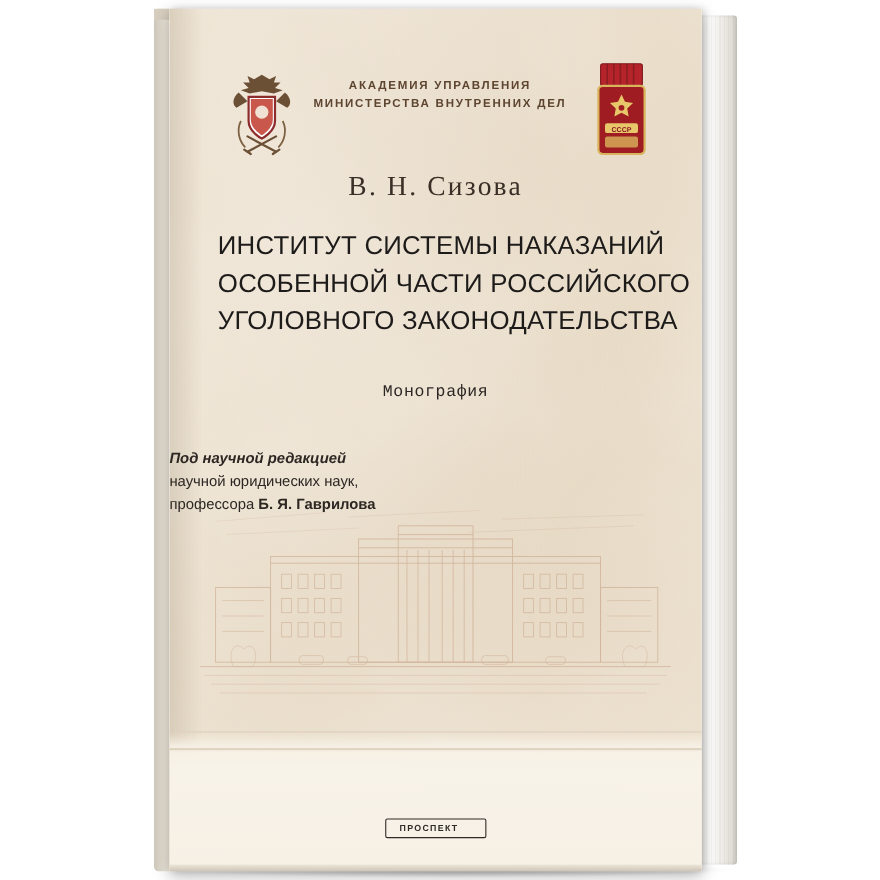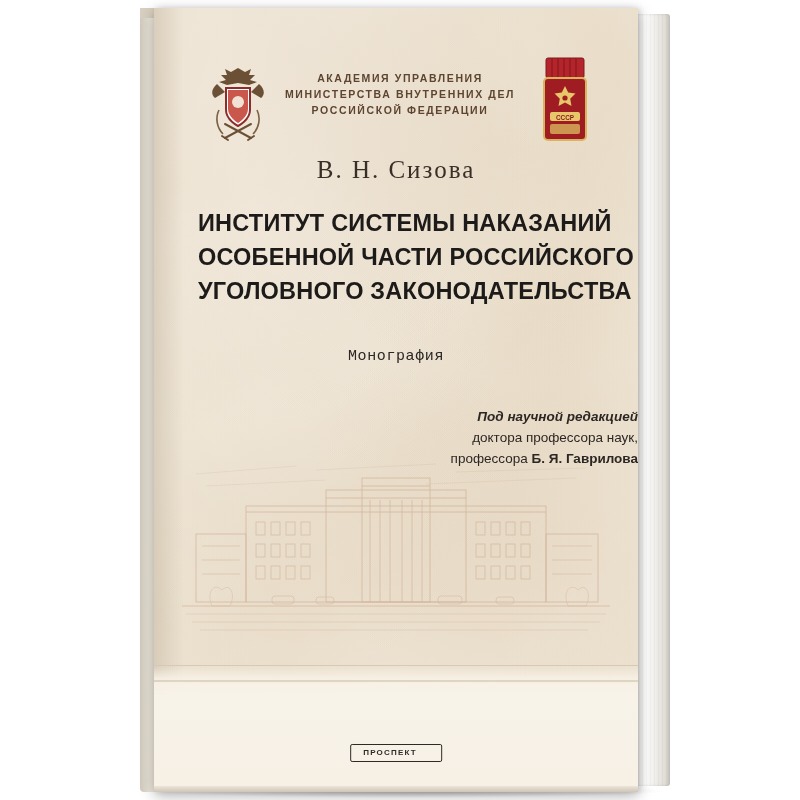--- a/index.html
+++ b/index.html
@@ -163,21 +163,21 @@
   }
 
   
   .title {
     position: absolute;
     top: 198px;
     left: 44px;
     width: 400px;
     color: #1d1b1a;
     font-size: 23.5px;
-    font-weight: bold;
+    font-weight: normal;
     line-height: 34px;
     letter-spacing: 0.2px;
   }
   .title div { white-space: nowrap; }
 
   .subtitle {
     position: absolute;
     top: 340px;
     left: 0;
     right: 0;
@@ -187,21 +187,21 @@
     letter-spacing: 0.6px;
     font-family: Liberation Mono, monospace;
   }
 
   
   .editor {
     position: absolute;
     top: 398px;
     left: 0;
     right: 0;
-    text-align: right;
+    text-align: left;
     color: #2d2723;
     line-height: 21px;
     font-size: 13.5px;
   }
   .editor .l1 { font-weight: bold; font-style: italic; }
   .editor .l2 { font-weight: normal; }
   .editor .l3 { font-weight: normal; }
   .editor .l3 b { font-weight: bold; }
 
   
@@ -319,21 +319,20 @@
               </g>
 
               <path d="M10 48 C6 56 8 66 14 72" fill="none" stroke="#7d6142" stroke-width="1.6"></path>
               <path d="M48 48 C52 56 50 66 44 72" fill="none" stroke="#7d6142" stroke-width="1.6"></path>
             </svg>
           </div>
 
           <div class="ministry-text">
             <div>АКАДЕМИЯ УПРАВЛЕНИЯ</div>
             <div>МИНИСТЕРСТВА ВНУТРЕННИХ ДЕЛ</div>
-            <div>РОССИЙСКОЙ ФЕДЕРАЦИИ</div>
           </div>
 
           <div class="order-badge">
             <svg width="54" height="90" viewBox="0 0 54 90">
 
               <rect x="8" y="2" width="38" height="20" rx="2" fill="#b4242a"></rect>
               <rect x="8" y="2" width="38" height="20" rx="2" fill="none" stroke="#7e1a1f" stroke-width="1"></rect>
               <g stroke="#8c1d22" stroke-width="1.4">
                 <line x1="14" y1="2" x2="14" y2="22"></line>
                 <line x1="20" y1="2" x2="20" y2="22"></line>
@@ -361,21 +360,21 @@
         <div class="title">
           <div>ИНСТИТУТ СИСТЕМЫ НАКАЗАНИЙ</div>
           <div>ОСОБЕННОЙ ЧАСТИ РОССИЙСКОГО</div>
           <div>УГОЛОВНОГО ЗАКОНОДАТЕЛЬСТВА</div>
         </div>
 
         <div class="subtitle">Монография</div>
 
         <div class="editor">
           <div class="l1">Под научной редакцией</div>
-          <div class="l2">доктора профессора наук,</div>
+          <div class="l2">научной юридических наук,</div>
           <div class="l3"><span>профессора </span><b>Б. Я. Гаврилова</b></div>
         </div>
 
         <div class="engraving">
           <svg width="440" height="190" viewBox="0 0 440 190">
             <g stroke="#b07a5a" fill="none" stroke-width="0.8">
 
               <g opacity="0.35">
                 <line x1="20" y1="14" x2="120" y2="6"></line>
                 <line x1="140" y1="10" x2="260" y2="4"></line>

